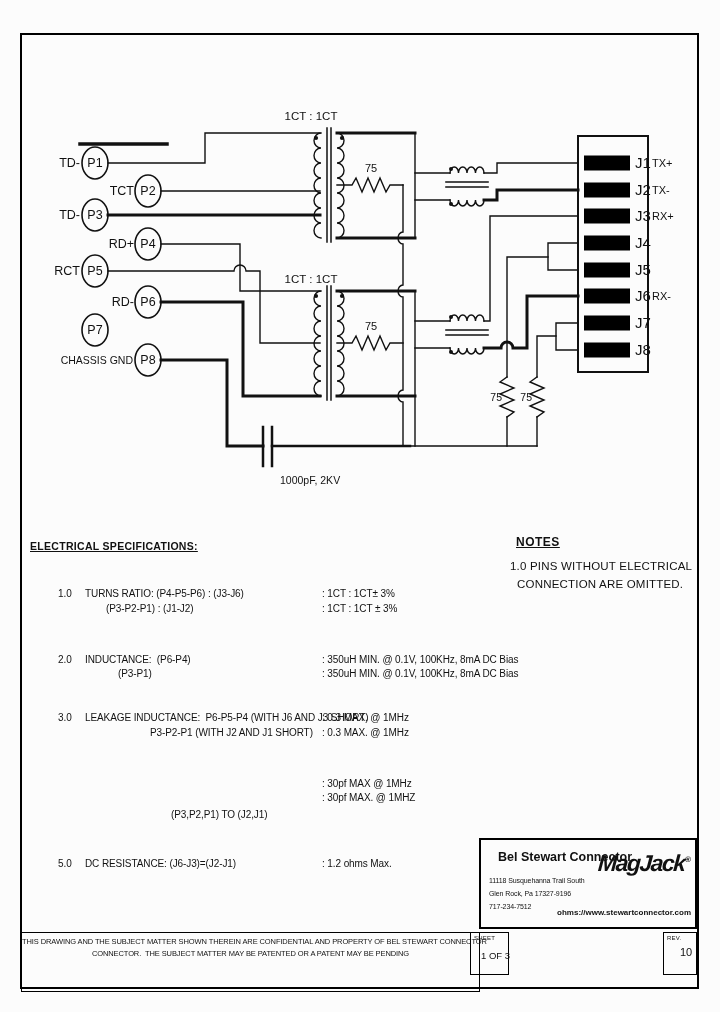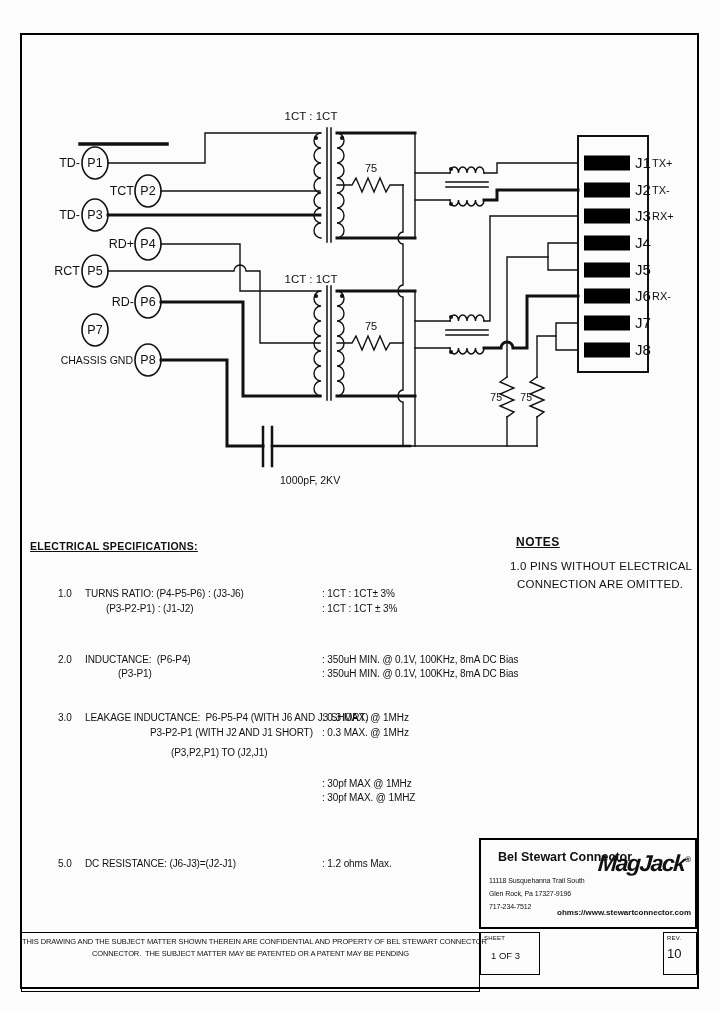--- a/index.html
+++ b/index.html
@@ -215,45 +215,45 @@
   <div class="sval" style="top:654px">: 350uH MIN. @ 0.1V, 100KHz, 8mA DC Bias</div>
   <div class="srow" style="left:118px;top:668px"><span>(P3-P1)</span></div>
   <div class="sval" style="top:668px">: 350uH MIN. @ 0.1V, 100KHz, 8mA DC Bias</div>
 
   <div class="srow" style="left:30px;top:712px"><span class="snum">3.0</span><span>LEAKAGE INDUCTANCE:  P6-P5-P4 (WITH J6 AND J3 SHORT)</span></div>
   <div class="sval" style="top:712px">: 0.3 MAX. @ 1MHz</div>
   <div class="srow" style="left:150px;top:727px"><span>P3-P2-P1 (WITH J2 AND J1 SHORT)</span></div>
   <div class="sval" style="top:727px">: 0.3 MAX. @ 1MHz</div>
 
   <div class="sval" style="top:778px">: 30pf MAX @ 1MHz</div>
-  <div class="srow" style="left:171px;top:747px"><span>(P3,P2,P1) TO (J2,J1)</span></div>
+  <div class="srow" style="left:171px;top:809px"><span>(P3,P2,P1) TO (J2,J1)</span></div>
   <div class="sval" style="top:792px">: 30pf MAX. @ 1MHZ</div>
 
   <div class="srow" style="left:30px;top:858px"><span class="snum">5.0</span><span>DC RESISTANCE: (J6-J3)=(J2-J1)</span></div>
   <div class="sval" style="top:858px">: 1.2 ohms Max.</div>
 
   <div class="abs notes-head" style="left:516px;top:535px">NOTES</div>
   <div class="abs notes-line" style="left:510px;top:560px">1.0 PINS WITHOUT ELECTRICAL</div>
   <div class="abs notes-line" style="left:517px;top:578px">CONNECTION ARE OMITTED.</div>
 
   <div class="company-box">
     <div class="company-name">Bel Stewart Connector</div>
     <div class="company-line" style="top:37px">11118 Susquehanna Trail South</div>
     <div class="company-line" style="top:50px">Glen Rock, Pa  17327-9196</div>
     <div class="company-line" style="top:63px">717-234-7512</div>
     <div class="logo"><span>MagJack</span><sup>®</sup></div>
     <div class="url">ohms://www.stewartconnector.com</div>
   </div>
 
-  <div class="tb-cell" style="left:480px;width:60px">
+  <div class="tb-cell" style="left:470px;width:39px">
     <div class="tb-label">SHEET</div>
     <div class="abs" style="left:10px;top:17px;font-size:9.5px">1 OF 3</div>
   </div>
   <div class="tb-cell" style="left:663px;width:34px">
     <div class="tb-label">REV.</div>
-    <div class="abs" style="left:3px;top:13px;font-size:13px">10</div>
+    <div class="abs" style="left:16px;top:13px;font-size:11px">10</div>
   </div>
 
   <div class="disc-box">
     <div class="disc-line">THIS DRAWING AND THE SUBJECT MATTER SHOWN THEREIN ARE CONFIDENTIAL AND PROPERTY OF BEL STEWART CONNECTOR</div>
     <div class="disc-line">CONNECTOR.  THE SUBJECT MATTER MAY BE PATENTED OR A PATENT MAY BE PENDING</div>
   </div>
 </div>
 
 </body></html>

